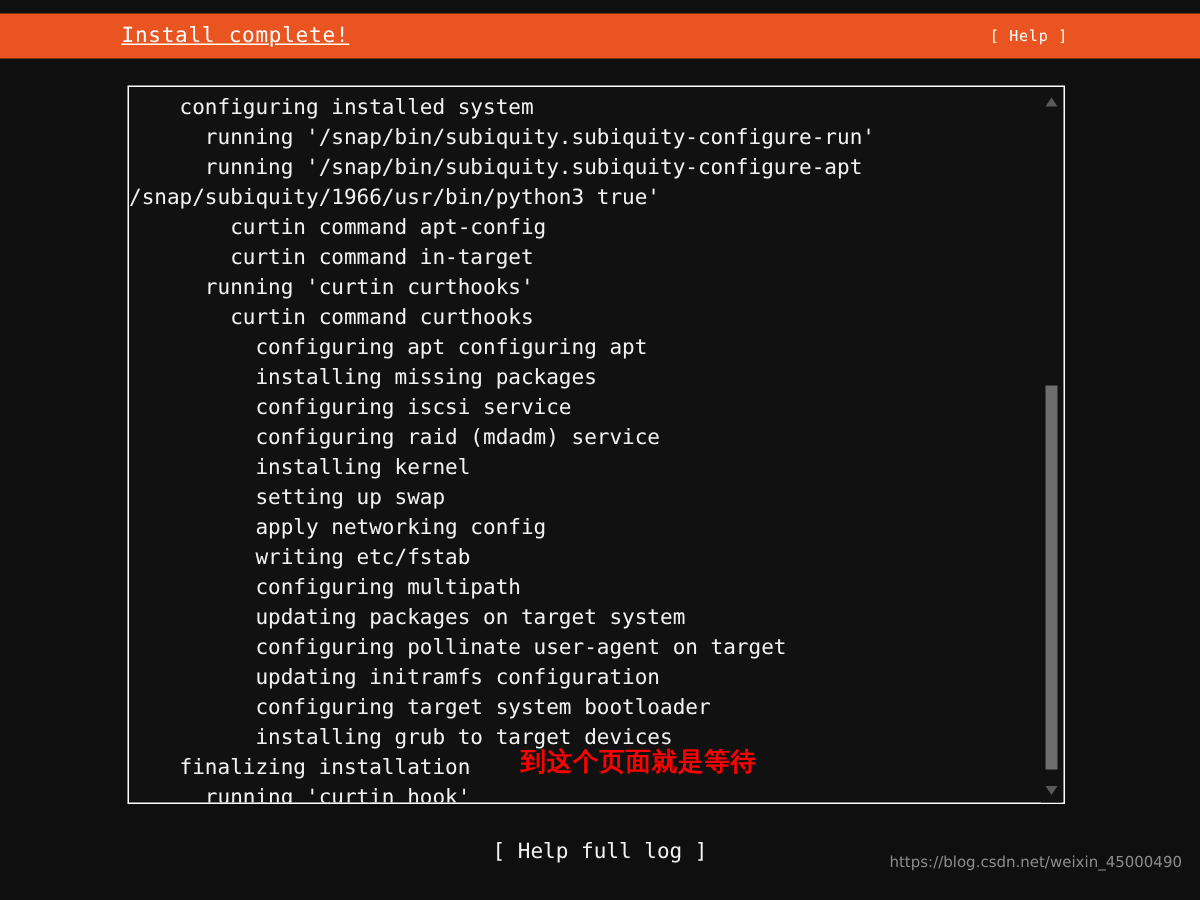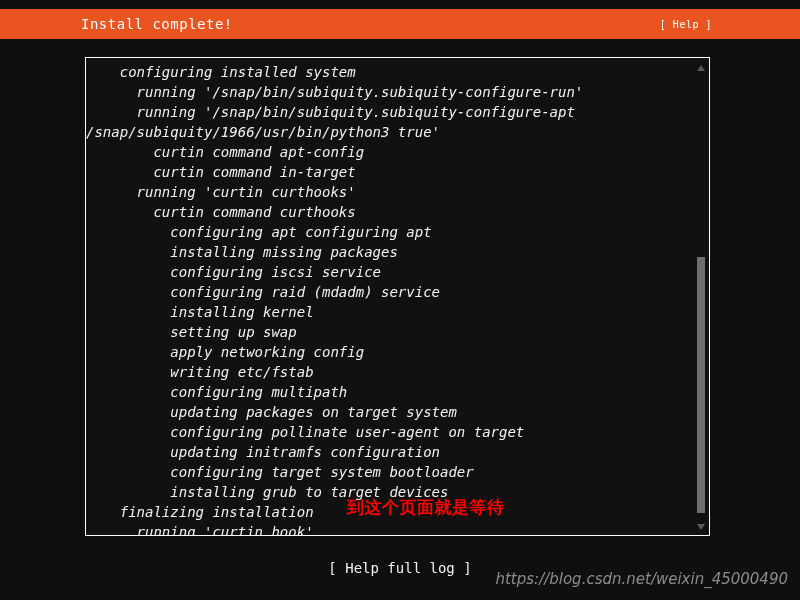--- a/index.html
+++ b/index.html
@@ -26,20 +26,21 @@
     display: flex;
     align-items: center;
     justify-content: space-between;
   }
   #header-title {
     color: #ffffff;
     font-size: 14px;
     letter-spacing: 0.5px;
     margin-left: 81px;
     white-space: pre;
+    text-decoration: underline;
   }
   #header-help {
     color: #ffffff;
     font-size: 10px;
     letter-spacing: 0.5px;
     margin-right: 88px;
     white-space: pre;
     cursor: pointer;
   }
 
@@ -47,21 +48,20 @@
   #log-panel {
     position: absolute;
     left: 85px;
     top: 57px;
     width: 625px;
     height: 479px;
     border: 1px solid #ffffff;
     box-sizing: border-box;
     background: #111111;
     overflow: hidden;
-    font-style: italic;
   }
   #log-lines {
     position: absolute;
     left: 0;
     top: 4px;
     width: 600px;
     white-space: pre;
     color: #ffffff;
     font-size: 14px;
     line-height: 20px;
@@ -136,24 +136,23 @@
     white-space: pre;
   }
   #footer-action span {
     cursor: pointer;
   }
   #watermark {
     position: absolute;
     right: 12px;
     top: 570px;
     color: #8c8c8c;
-    font-size: 15px;
+    font-size: 10px;
     font-family: "DejaVu Sans", "Liberation Sans", sans-serif;
     white-space: pre;
-    font-style: italic;
   }
 </style>
 </head>
 <body>
 
 <div id="header-bar">
   <div id="header-title">Install complete!</div>
   <div id="header-help">[ Help ]</div>
 </div>
 

